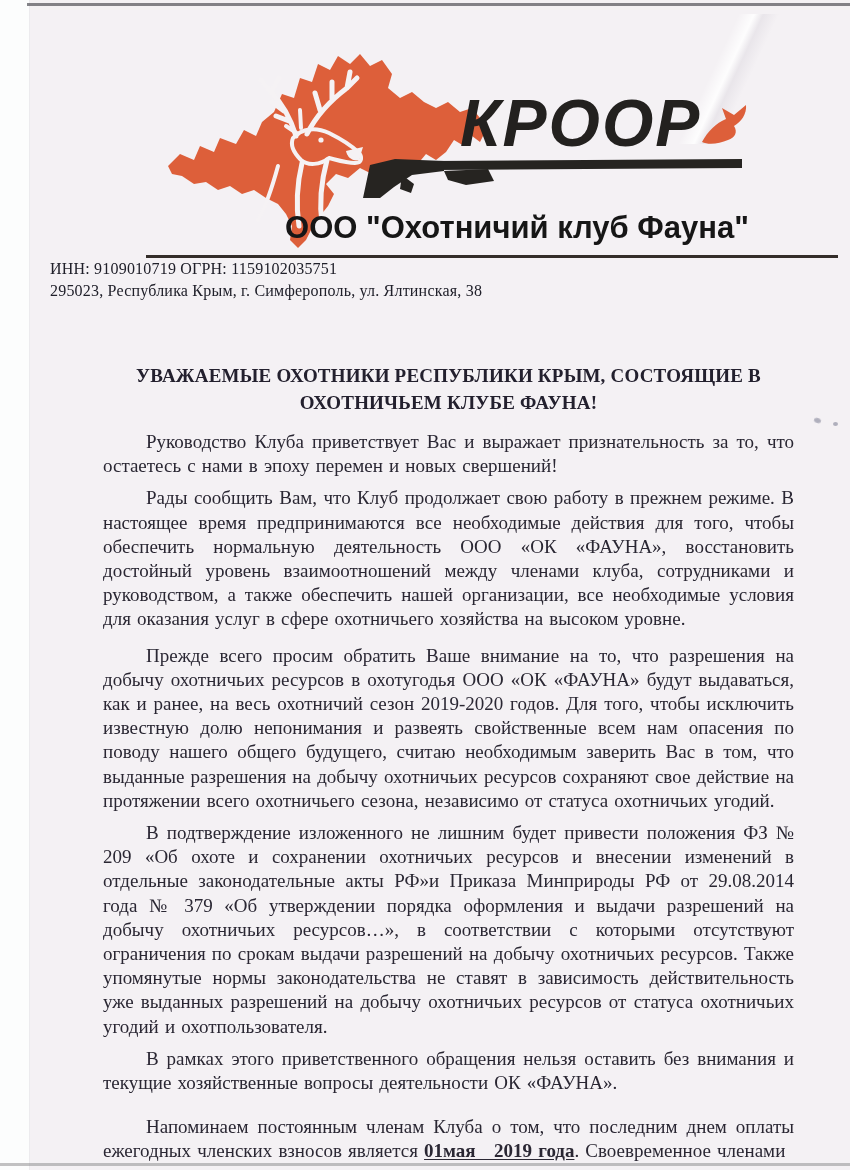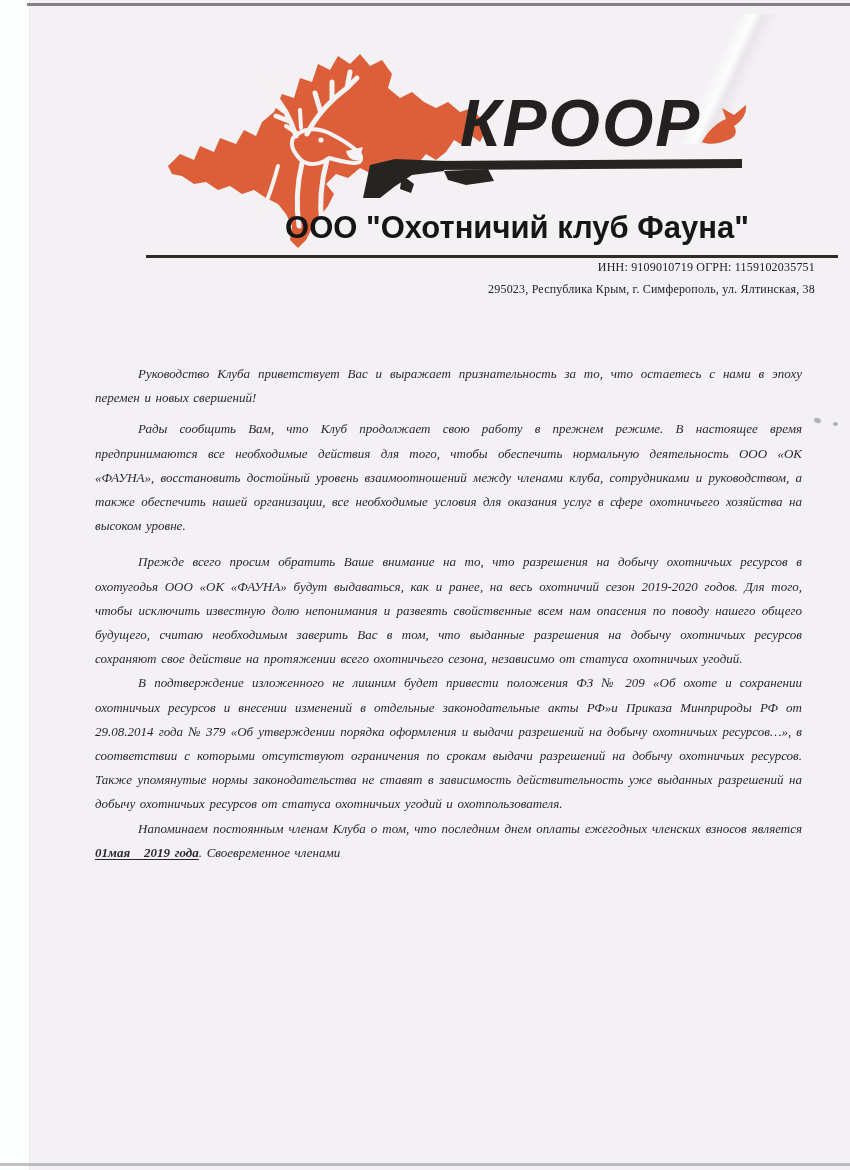--- a/index.html
+++ b/index.html
@@ -30,35 +30,35 @@
     font-size:66px;line-height:1;letter-spacing:2px;color:#23211f;
   }
   .org-name{
     position:absolute;left:283px;top:211px;width:468px;
     text-align:center;font-family:"Liberation Sans", sans-serif;
     font-weight:bold;font-size:31px;line-height:1.1;color:#161616;
     white-space:nowrap;
   }
   .divider{position:absolute;left:146px;top:255px;width:692px;height:3px;background:#332d29;}
   .inn-line,.addr-line{
-    position:absolute;left:50px;right:35px;text-align:right;
-    font-size:12px;letter-spacing:.2px;color:#20202a;
+    position:absolute;left:50px;right:35px;text-align:left;
+    font-size:16px;letter-spacing:.2px;color:#20202a;
   }
   .inn-line{top:260px;}
   .addr-line{top:282px;}
 
   
   .body{position:absolute;left:95px;top:362px;width:707px;}
   .title{
     margin:0 0 14px 0;text-align:center;
     font-size:19px;font-weight:bold;line-height:27px;letter-spacing:.2px;color:#23202e;
   }
   #paragraphs p{
-    margin:0;text-indent:43px;text-align:justify;
-    font-size:13px;line-height:24.2px;word-spacing:1.4px;font-style:italic;
+    margin:8px;text-indent:43px;text-align:justify;
+    font-size:19px;line-height:24.2px;word-spacing:1.4px;
   }
   #paragraphs p:nth-of-type(1){margin-bottom:7px;}
   #paragraphs p:nth-of-type(2){margin-bottom:12px;}
   #paragraphs p:nth-of-type(5){margin-bottom:20px;}
   .b{font-weight:bold;}
   .u{text-decoration:underline;text-underline-offset:2px;}
 </style>
 </head>
 <body>
 
@@ -104,24 +104,26 @@
     </svg>
 
     <div class="kroor">КРООР</div>
     <div class="org-name">ООО "Охотничий клуб Фауна"</div>
     <div class="divider"></div>
     <div class="inn-line">ИНН: 9109010719 ОГРН: 1159102035751</div>
     <div class="addr-line">295023, Республика Крым, г. Симферополь, ул. Ялтинская, 38</div>
   </header>
 
   <main class="body">
+    <h1 class="title"><span>УВАЖАЕМЫЕ ОХОТНИКИ РЕСПУБЛИКИ КРЫМ, СОСТОЯЩИЕ В</span><br><span>ОХОТНИЧЬЕМ КЛУБЕ ФАУНА!</span></h1>
     <div id="paragraphs">
         <p><span>Руководство Клуба приветствует Вас и выражает признательность за то, что остаетесь с нами в эпоху перемен и новых свершений!</span></p>
         <p><span>Рады сообщить Вам, что Клуб продолжает свою работу в прежнем режиме. В настоящее время предпринимаются все необходимые действия для того, чтобы обеспечить нормальную деятельность ООО «ОК «ФАУНА», восстановить достойный уровень взаимоотношений между членами клуба, сотрудниками и руководством, а также обеспечить нашей организации, все необходимые условия для оказания услуг в сфере охотничьего хозяйства на высоком уровне.</span></p>
         <p><span>Прежде всего просим обратить Ваше внимание на то, что разрешения на добычу охотничьих ресурсов в охотугодья ООО «ОК «ФАУНА» будут выдаваться, как и ранее, на весь охотничий сезон 2019-2020 годов. Для того, чтобы исключить известную долю непонимания и развеять свойственные всем нам опасения по поводу нашего общего будущего, считаю необходимым заверить Вас в том, что выданные разрешения на добычу охотничьих ресурсов сохраняют свое действие на протяжении всего охотничьего сезона, независимо от статуса охотничьих угодий.</span></p>
         <p><span>В подтверждение изложенного не лишним будет привести положения ФЗ № 209 «Об охоте и сохранении охотничьих ресурсов и внесении изменений в отдельные законодательные акты РФ»и Приказа Минприроды РФ от 29.08.2014 года № 379 «Об утверждении порядка оформления и выдачи разрешений на добычу охотничьих ресурсов…», в соответствии с которыми отсутствуют ограничения по срокам выдачи разрешений на добычу охотничьих ресурсов. Также упомянутые нормы законодательства не ставят в зависимость действительность уже выданных разрешений на добычу охотничьих ресурсов от статуса охотничьих угодий и охотпользователя.</span></p>
+        <p><span>В рамках этого приветственного обращения нельзя оставить без внимания и текущие хозяйственные вопросы деятельности ОК «ФАУНА».</span></p>
         <p><span>Напоминаем постоянным членам Клуба о том, что последним днем оплаты ежегодных членских взносов является </span><span class="b u">01мая&nbsp;&nbsp;&nbsp;2019 года</span><span>. Своевременное членами</span></p>
       </div>
   </main>
 
   <div class="speck s1"></div>
   <div class="speck s2"></div>
 </div>
 
 </body></html>

